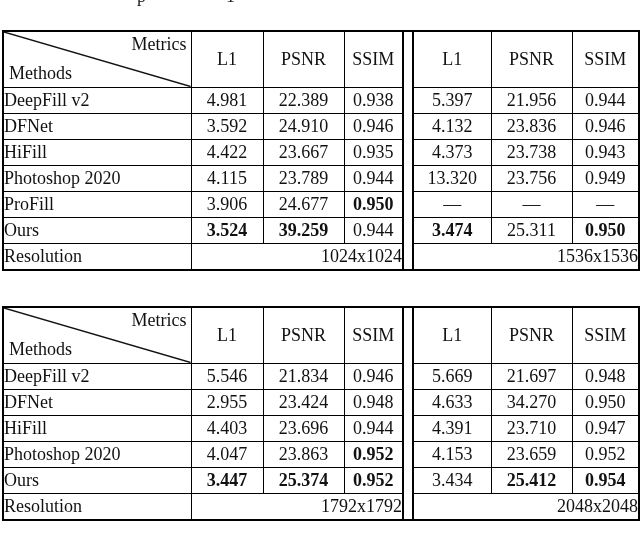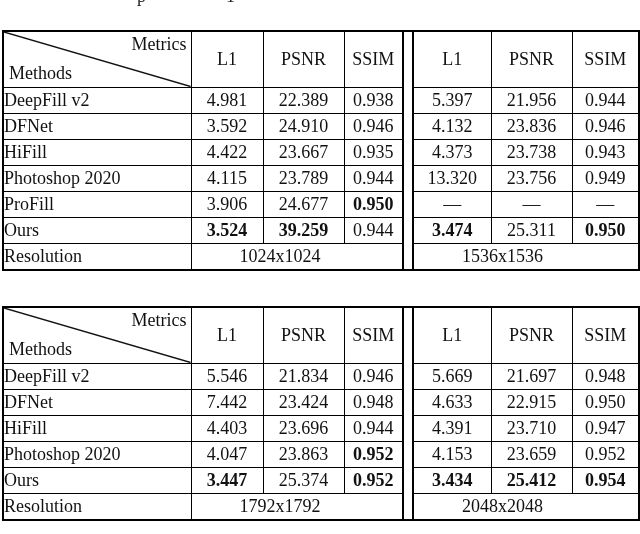--- a/index.html
+++ b/index.html
@@ -16,21 +16,21 @@
   #table-1{top:30px;}
   #table-2{top:306px;}
   table.res-table{border:2.5px solid #000;}
   .res-table td,.res-table th{border:1.5px solid #000;padding:0;font-weight:normal;
                               color:#111;overflow:hidden;white-space:nowrap;}
   tr.hdr{height:56px;padding-left:28px;}
   tr.row{height:26px;}
   tr.rowres{height:27px;}
   td.method{text-align:left;}
   td.num,th.colh{text-align:center;}
-  td.resv{text-align:left;padding-left:48px;}
+  td.resv{text-align:right;padding-left:48px;}
   td.sep{border-top:none;border-bottom:none;border-left:2px solid #000;border-right:2px solid #000;
          background:#fff;padding:0;}
   td.corner{position:relative;}
   td.corner .diag{position:absolute;left:0;top:0;width:100%;height:100%;display:block;}
   td.corner .lbl-top{position:absolute;top:3px;right:4px;line-height:1;}
   td.corner .lbl-bottom{position:absolute;bottom:5px;left:5px;line-height:1;}
 </style>
 </head>
 <body>
 
@@ -171,26 +171,26 @@
       <td class="num">5.546</td>
       <td class="num">21.834</td>
       <td class="num">0.946</td>
       <td class="sep"></td>
       <td class="num">5.669</td>
       <td class="num">21.697</td>
       <td class="num">0.948</td>
     </tr>
     <tr class="row">
       <td class="method">DFNet</td>
-      <td class="num">7.442</td>
+      <td class="num">2.955</td>
       <td class="num">23.424</td>
       <td class="num">0.948</td>
       <td class="sep"></td>
       <td class="num">4.633</td>
-      <td class="num">22.915</td>
+      <td class="num">34.270</td>
       <td class="num">0.950</td>
     </tr>
     <tr class="row">
       <td class="method">HiFill</td>
       <td class="num">4.403</td>
       <td class="num">23.696</td>
       <td class="num">0.944</td>
       <td class="sep"></td>
       <td class="num">4.391</td>
       <td class="num">23.710</td>
@@ -202,24 +202,24 @@
       <td class="num">23.863</td>
       <td class="num" style="font-weight: bold;">0.952</td>
       <td class="sep"></td>
       <td class="num">4.153</td>
       <td class="num">23.659</td>
       <td class="num">0.952</td>
     </tr>
     <tr class="row">
       <td class="method">Ours</td>
       <td class="num" style="font-weight: bold;">3.447</td>
-      <td class="num" style="font-weight: normal; margin-left: 32px;">25.374</td>
+      <td class="num" style="font-weight: bold; margin-left: 32px;">25.374</td>
       <td class="num" style="font-weight: bold;">0.952</td>
       <td class="sep"></td>
-      <td class="num" style="font-weight: bold;">3.434</td>
+      <td class="num" style="font-weight: normal;">3.434</td>
       <td class="num" style="font-weight: bold;">25.412</td>
       <td class="num" style="font-weight: bold;">0.954</td>
     </tr>
     <tr class="rowres">
       <td class="method">Resolution</td>
       <td class="resv" colspan="3">1792x1792</td>
       <td class="sep"></td>
       <td class="resv" colspan="3">2048x2048</td>
     </tr>
   </tbody>

